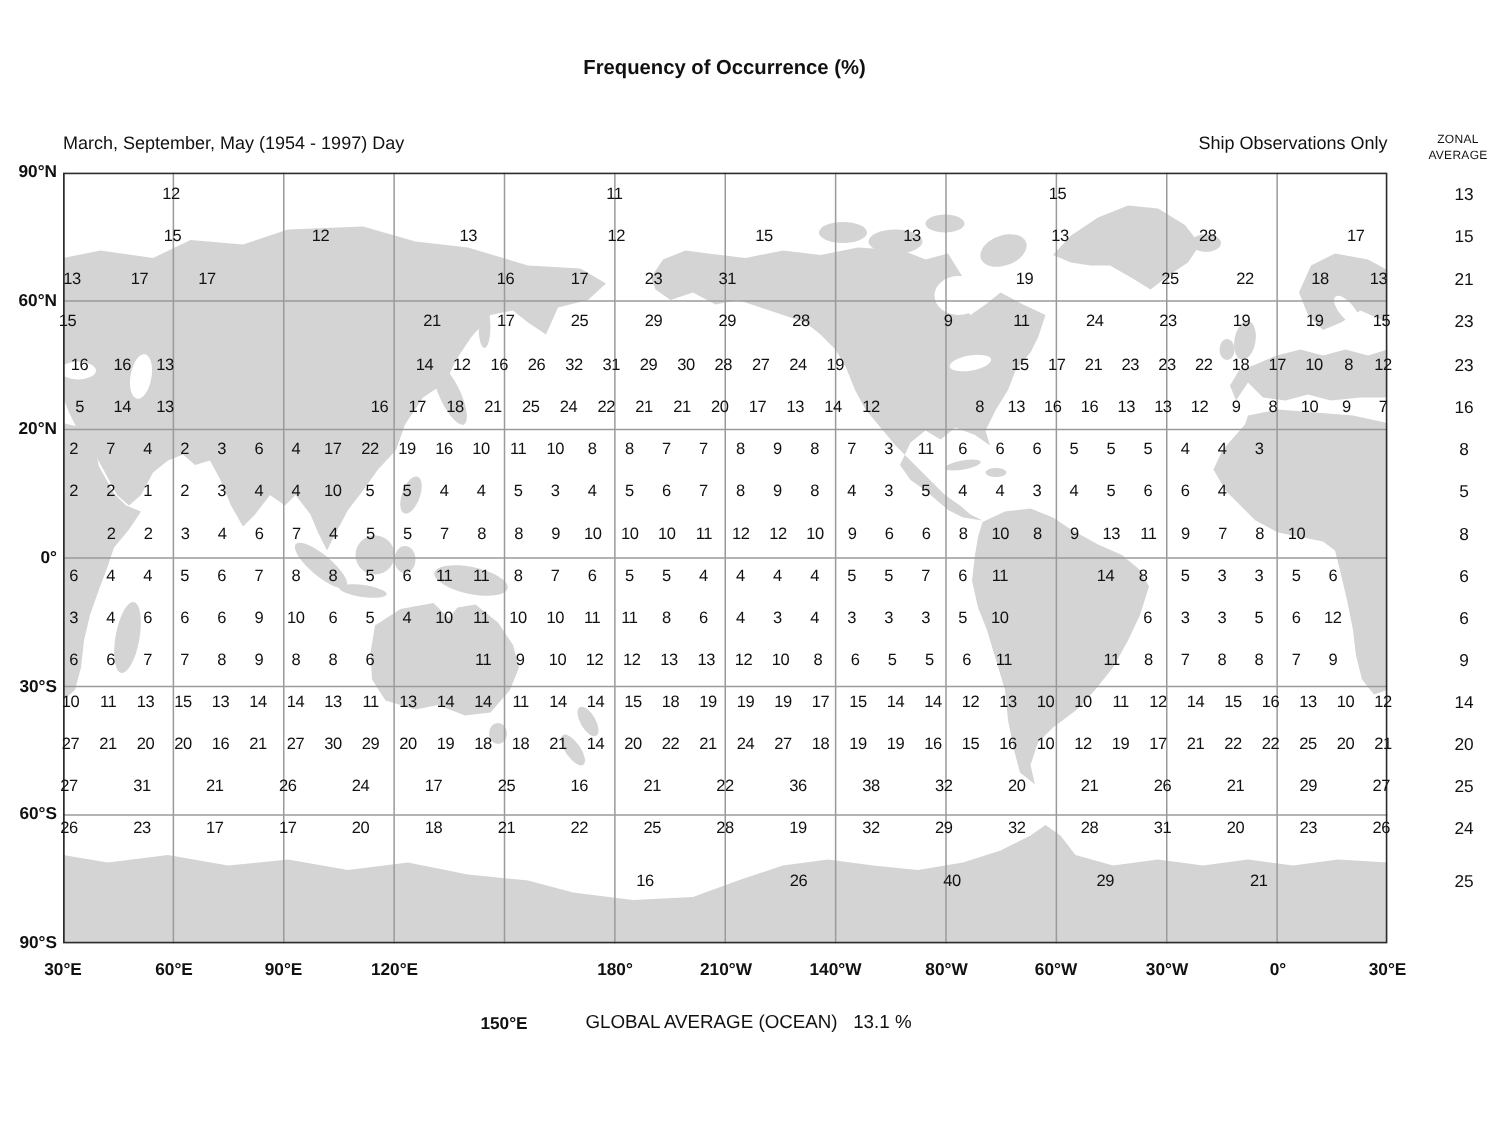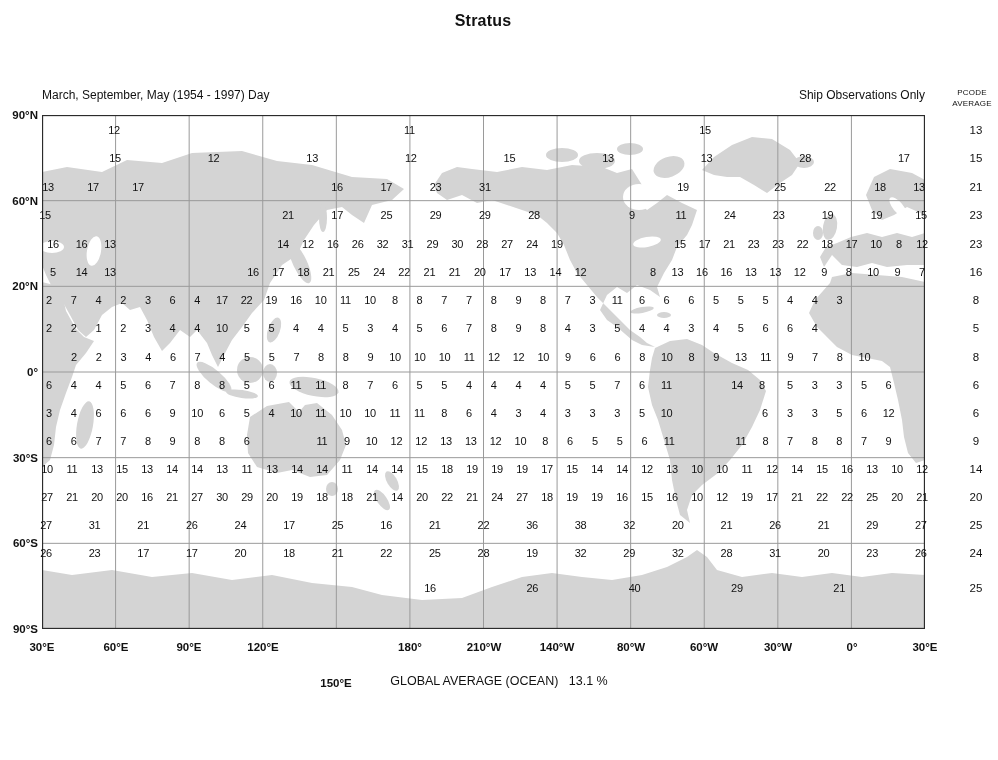--- a/index.html
+++ b/index.html
@@ -24,26 +24,26 @@
   .gavg{position:absolute;top:674px;left:0;width:998px;text-align:center;
         font-size:12.5px;white-space:pre;}
   .finfo{position:absolute;top:707px;left:0;width:970px;text-align:center;
          font-size:12.5px;white-space:pre;}
 </style>
 </head>
 <body>
 
 <div class="page">
 
-  <div class="ttl title">Stratus</div>
+  <div class="ttl subtitle">Frequency of Occurrence (%)</div>
 
   <div class="hdr hdr-left">March, September, May (1954 - 1997) Day</div>
   <div class="hdr hdr-right">Ship Observations Only</div>
   <div class="zonal-lab">
-    <div>PCODE</div>
+    <div>ZONAL</div>
     <div>AVERAGE</div>
   </div>
 
   <svg class="map-svg" width="883" height="514" viewBox="0 0 883 514">
     <g id="land" fill="#d4d4d4">
 
       <path d="M0,57 L25,52 L60,57 L85,45 L120,48 L150,38 L200,36 L235,46 L270,50 L310,62 L345,64 L362,74 L350,85 L330,90 L322,108 L310,100 L300,92 L285,95 L272,110 L262,125 L255,140 L240,150 L228,168 L222,185 L210,198 L200,212 L190,225 L182,240 L176,252 L170,240 L165,228 L155,215 L148,222 L138,215 L128,228 L120,236 L112,222 L105,205 L98,192 L88,195 L80,188 L70,192 L60,200 L52,215 L44,222 L36,215 L28,200 L18,182 L10,172 L4,160 L0,150 Z"></path>
 
       <path d="M0,167 L12,170 L20,178 L24,196 L34,214 L42,222 L52,226 L44,238 L34,250 L30,262 L24,278 L18,295 L14,312 L12,330 L8,345 L0,352 Z"></path>
 

